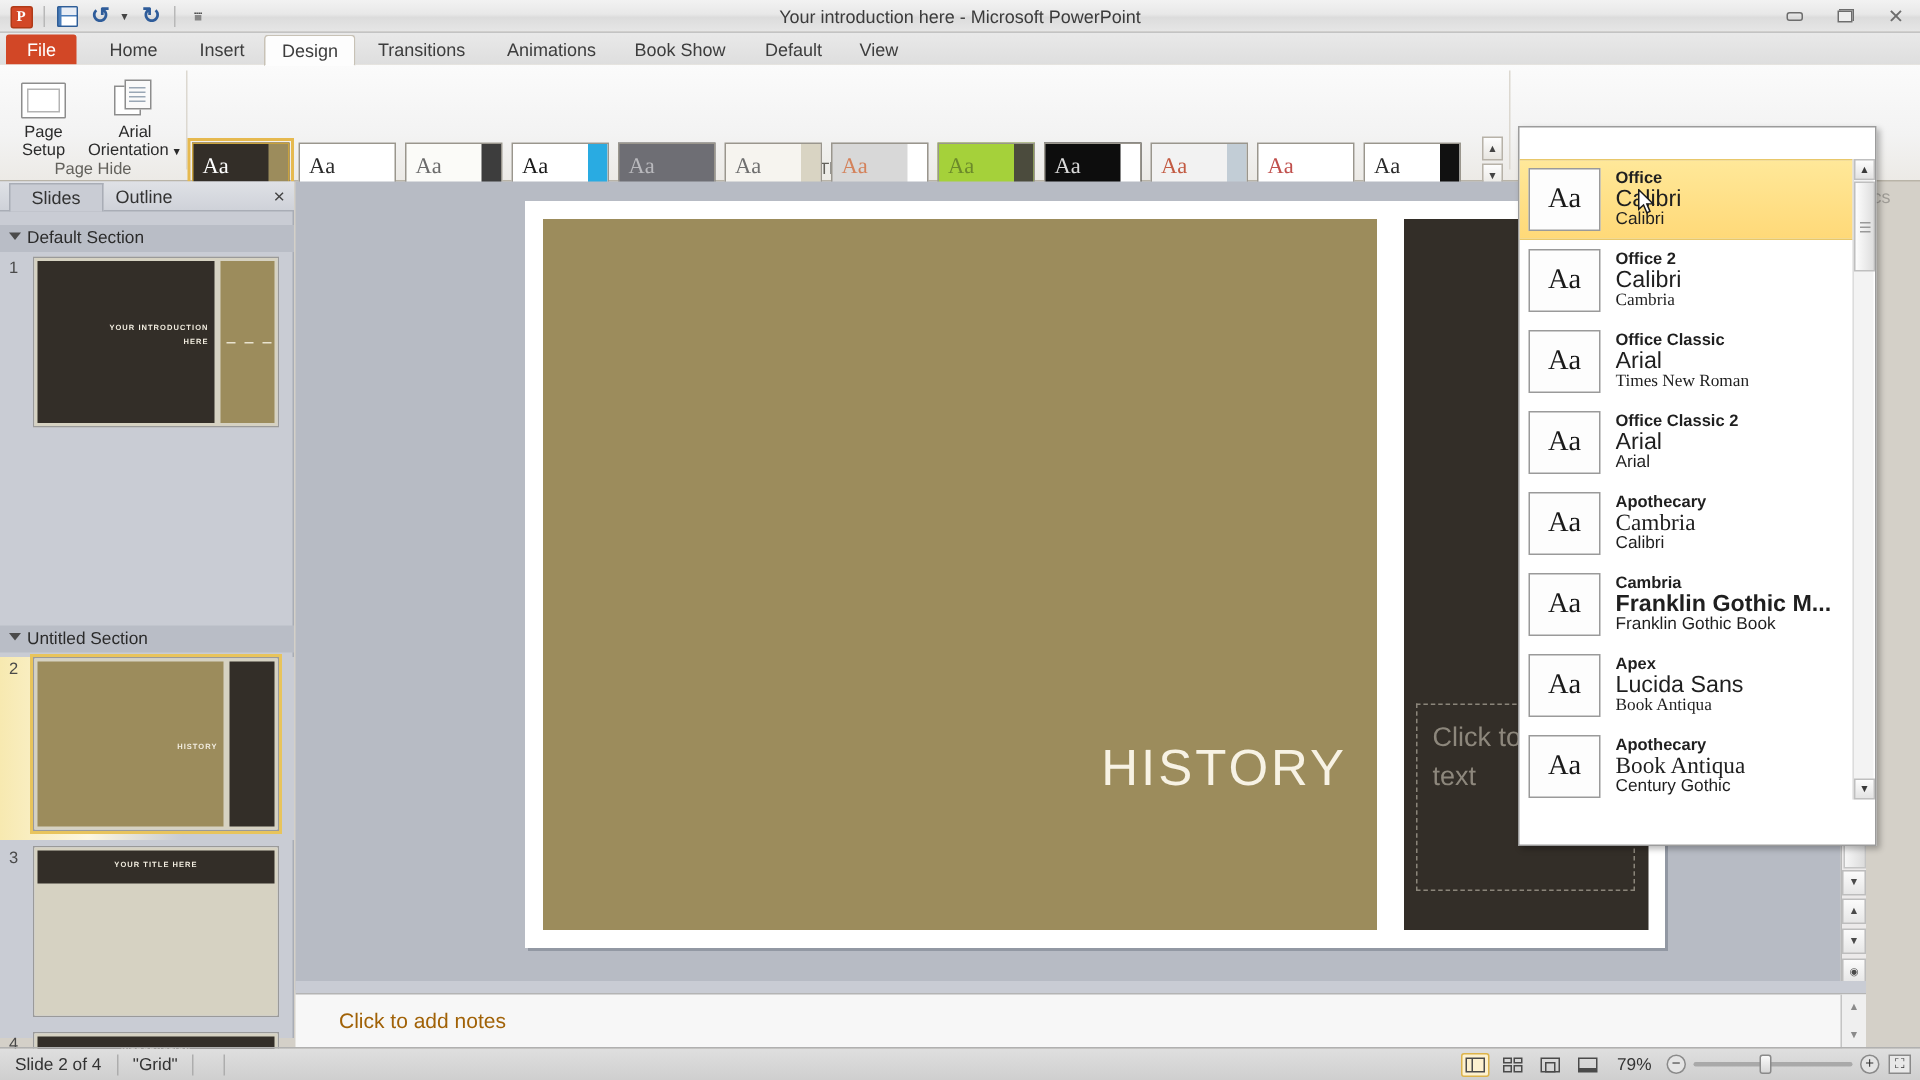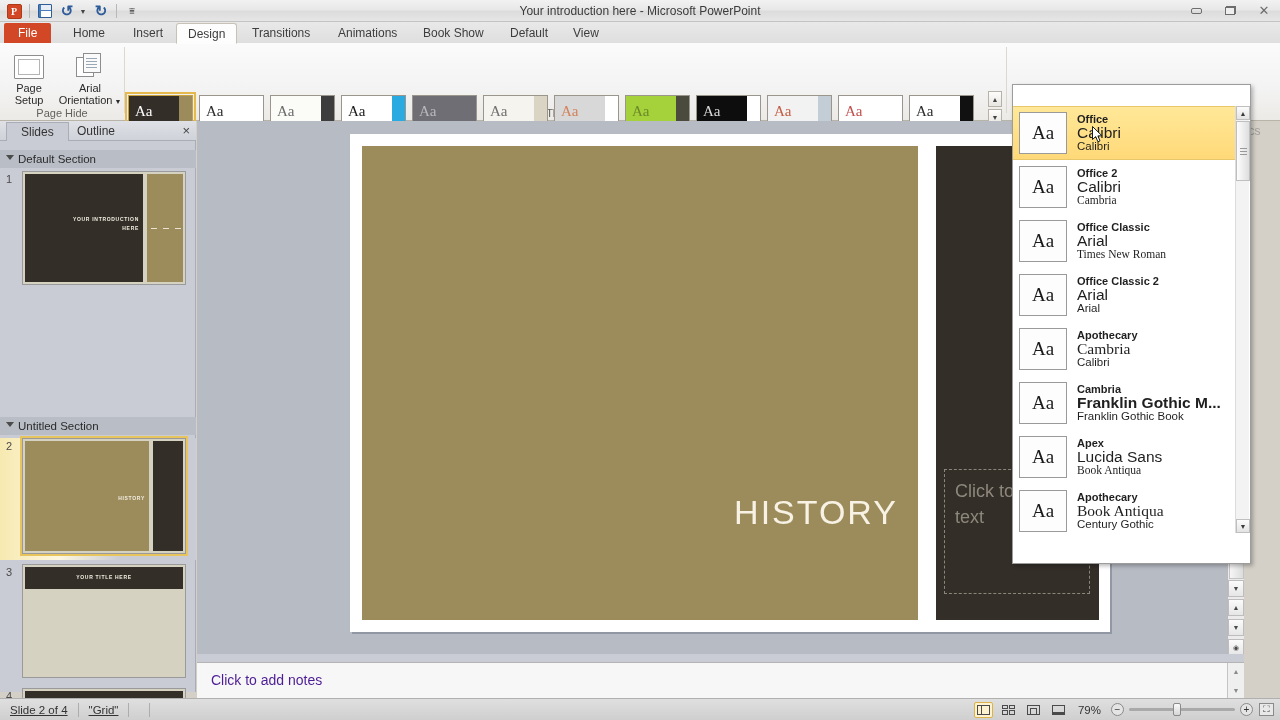--- a/index.html
+++ b/index.html
@@ -162,32 +162,32 @@
 
   .vscroll{ position:absolute; right:0; top:0; width:17px; height:539px; background:#eceaea; border-left:1px solid #b9b9b9;}
   .vscroll .btn{ width:16px;height:17px;display:flex;align-items:center;justify-content:center;font-size:7px;color:#4a4a4a;
      background:linear-gradient(to bottom,#fbfbfb,#e6e6e6); border:1px solid #bdbdbd;}
   .vscroll .thumbbar{ position:absolute; left:1px; top:18px; width:15px; height:440px;
      background:linear-gradient(to right,#f6f6f6,#dcdcdc); border:1px solid #c4c4c4;}
 
   
   .notes{ position:absolute; left:197px; top:662px; width:1047px; height:36px; background:#f7f7f7;
      border-top:1px solid #b4b4b4;}
-  .notes .txt{ position:absolute; left:14px; top:9px; font-size:14px; color:#4c1d95;}
+  .notes .txt{ position:absolute; left:29px; top:9px; font-size:14px; color:#a16207;}
   .notes-scroll{ position:absolute; right:0; top:0; width:17px; height:36px; background:#efefef;border-left:1px solid #c4c4c4;}
   .notes-scroll div{ width:16px;height:17px;display:flex;align-items:center;justify-content:center;font-size:7px;color:#8a8a8a;}
 
   
   .splitter{ position:absolute; left:197px; top:654px; width:1047px; height:8px; background:#c9ccd4;}
 
   
   .statusbar{ position:absolute; left:0; bottom:0; width:1280px; height:22px;
      background:linear-gradient(to bottom,#dfdfdf,#cfcfcf); border-top:1px solid #b0b0b0;
      display:flex; align-items:center; font-size:11.5px; color:#333;}
-  .sb-item{ padding:0 10px; height:22px; line-height:22px; cursor:default;text-decoration:underline; }
+  .sb-item{ padding:0 10px; height:22px; line-height:22px; cursor:default; }
   .sb-div{ width:1px; height:14px; background:#adadad; }
   .spell{ width:18px;height:14px;display:flex;align-items:center;justify-content:center;}
   .sb-right{ margin-left:auto; display:flex; align-items:center; gap:6px; padding-right:6px;}
   .viewbtn{ width:19px;height:16px;border:1px solid transparent;display:flex;align-items:center;justify-content:center;}
   .viewbtn.active{ border:1px solid #dcb34b; background:#fdf1cf; border-radius:2px;}
   .vb-normal{ width:13px;height:10px;border:1px solid #4a4a4a; display:flex;}
   .vb-normal i{ display:block; width:4px; border-right:1px solid #4a4a4a; }
   .vb-sorter{ width:13px;height:10px; display:grid;grid-template-columns:1fr 1fr;grid-template-rows:1fr 1fr;gap:1px;}
   .vb-sorter i{ border:1px solid #4a4a4a; display:block;}
   .vb-reading{ width:13px;height:10px;border:1px solid #4a4a4a;position:relative;}

